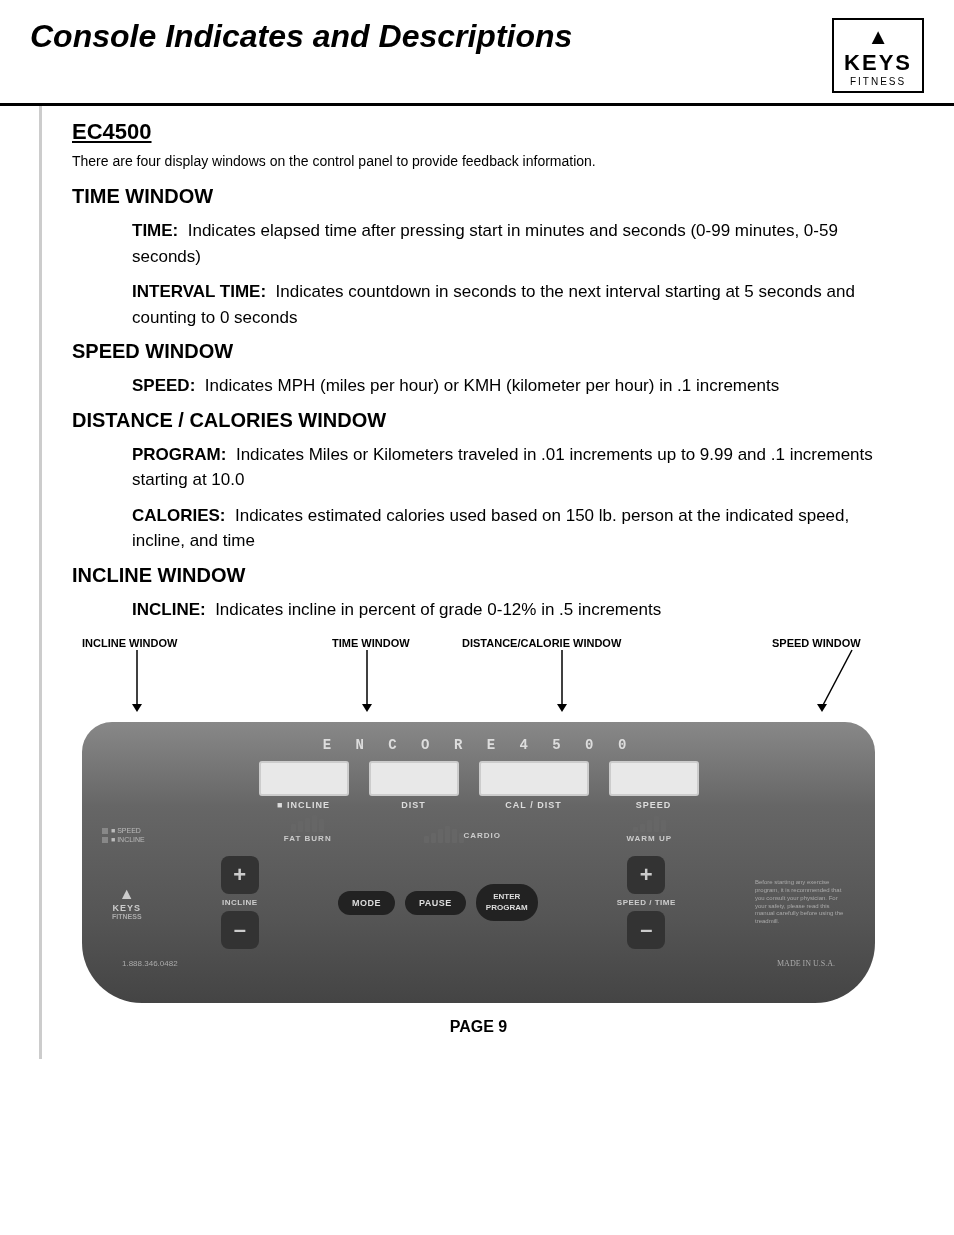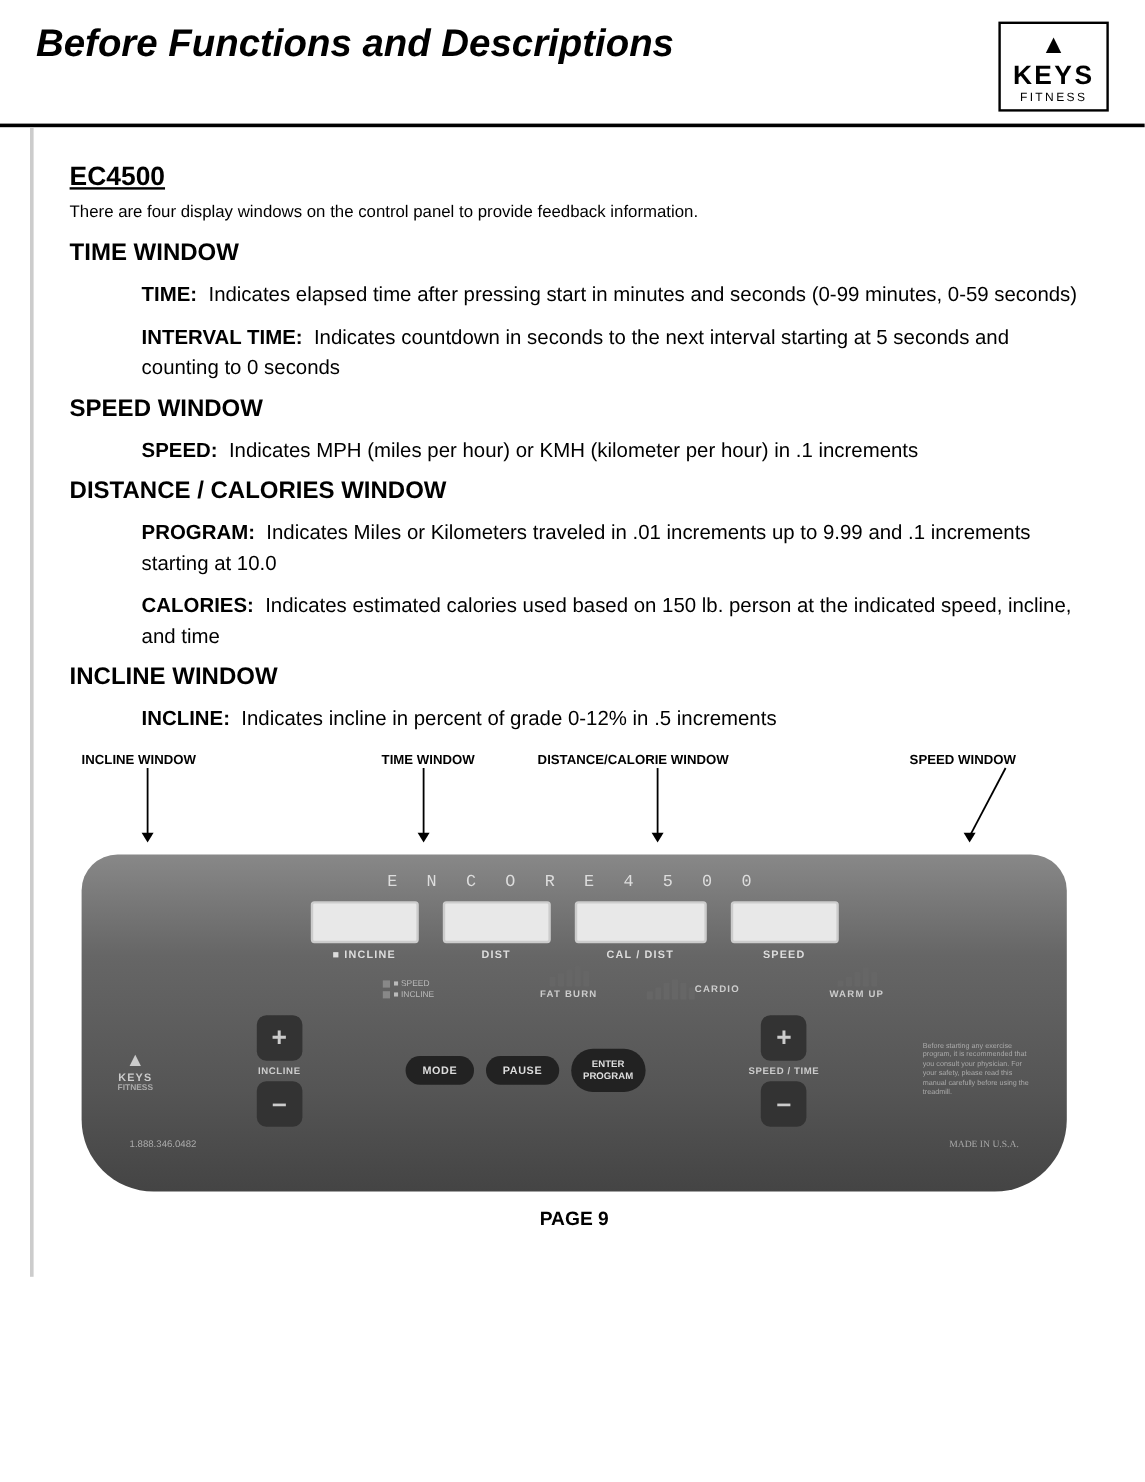--- a/index.html
+++ b/index.html
@@ -46,22 +46,22 @@
       letter-spacing: 2px;
     }
     .logo-fitness {
       font-size: 10px;
       letter-spacing: 2px;
     }
 
     
     .content {
       border-left: 3px solid #ccc;
-      margin: 0 25px;
-      padding: 28px 30px;
+      margin: 0 39px;
+      padding: 13px 30px;
     }
 
     .model-title {
       font-size: 22px;
       font-weight: 900;
       text-decoration: underline;
       margin-bottom: 8px;
     }
     .intro-text {
       font-size: 14px;
@@ -95,21 +95,21 @@
       padding: 15px 20px 30px 20px;
       position: relative;
       margin: 0 10px;
     }
 
     .console-title-bar {
       text-align: center;
       font-size: 14px;
       letter-spacing: 8px;
       color: #ddd;
-      font-weight: 400;
+      font-weight: 700;
       margin-bottom: 8px;
       font-family: 'Courier New', monospace;
     }
 
     .display-windows {
       display: flex;
       justify-content: center;
       gap: 20px;
       margin-bottom: 4px;
     }
@@ -313,21 +313,21 @@
     .diagram-svg-container {
       position: relative;
       width: 100%;
     }
 
   </style>
 </head>
 <body>
 
 <div class="page-header">
-  <h1 class="page-title">Before Functions and Descriptions</h1>
+  <h1 class="page-title">Console Indicates and Descriptions</h1>
   <div class="logo-box">
     <div style="display:flex;align-items:center;gap:4px;">
       <span class="logo-icon">▲</span>
     </div>
     <div class="logo-keys">KEYS</div>
     <div class="logo-fitness">FITNESS</div>
   </div>
 </div>
 
 <div class="content">
@@ -407,21 +407,21 @@
         <div class="display-window"></div>
       </div>
 
       <div class="window-labels">
         <div class="window-label">■ INCLINE</div>
         <div class="window-label">DIST</div>
         <div class="window-label wide">CAL / DIST</div>
         <div class="window-label">SPEED</div>
       </div>
 
-      <div style="display:flex;justify-content:flex-end;gap:20px;margin-bottom:8px;align-items:flex-end;">
+      <div style="display:flex;justify-content:space-between;gap:20px;margin-bottom:8px;align-items:flex-end;">
 
         <div style="width:90px;">
           <div style="font-size:7px;color:#bbb;display:flex;align-items:center;gap:3px;">
             <span style="width:6px;height:6px;background:#888;display:inline-block;"></span>
             <span>■ SPEED</span>
           </div>
           <div style="font-size:7px;color:#bbb;display:flex;align-items:center;gap:3px;margin-top:2px;">
             <span style="width:6px;height:6px;background:#888;display:inline-block;"></span>
             <span>■ INCLINE</span>
           </div>

